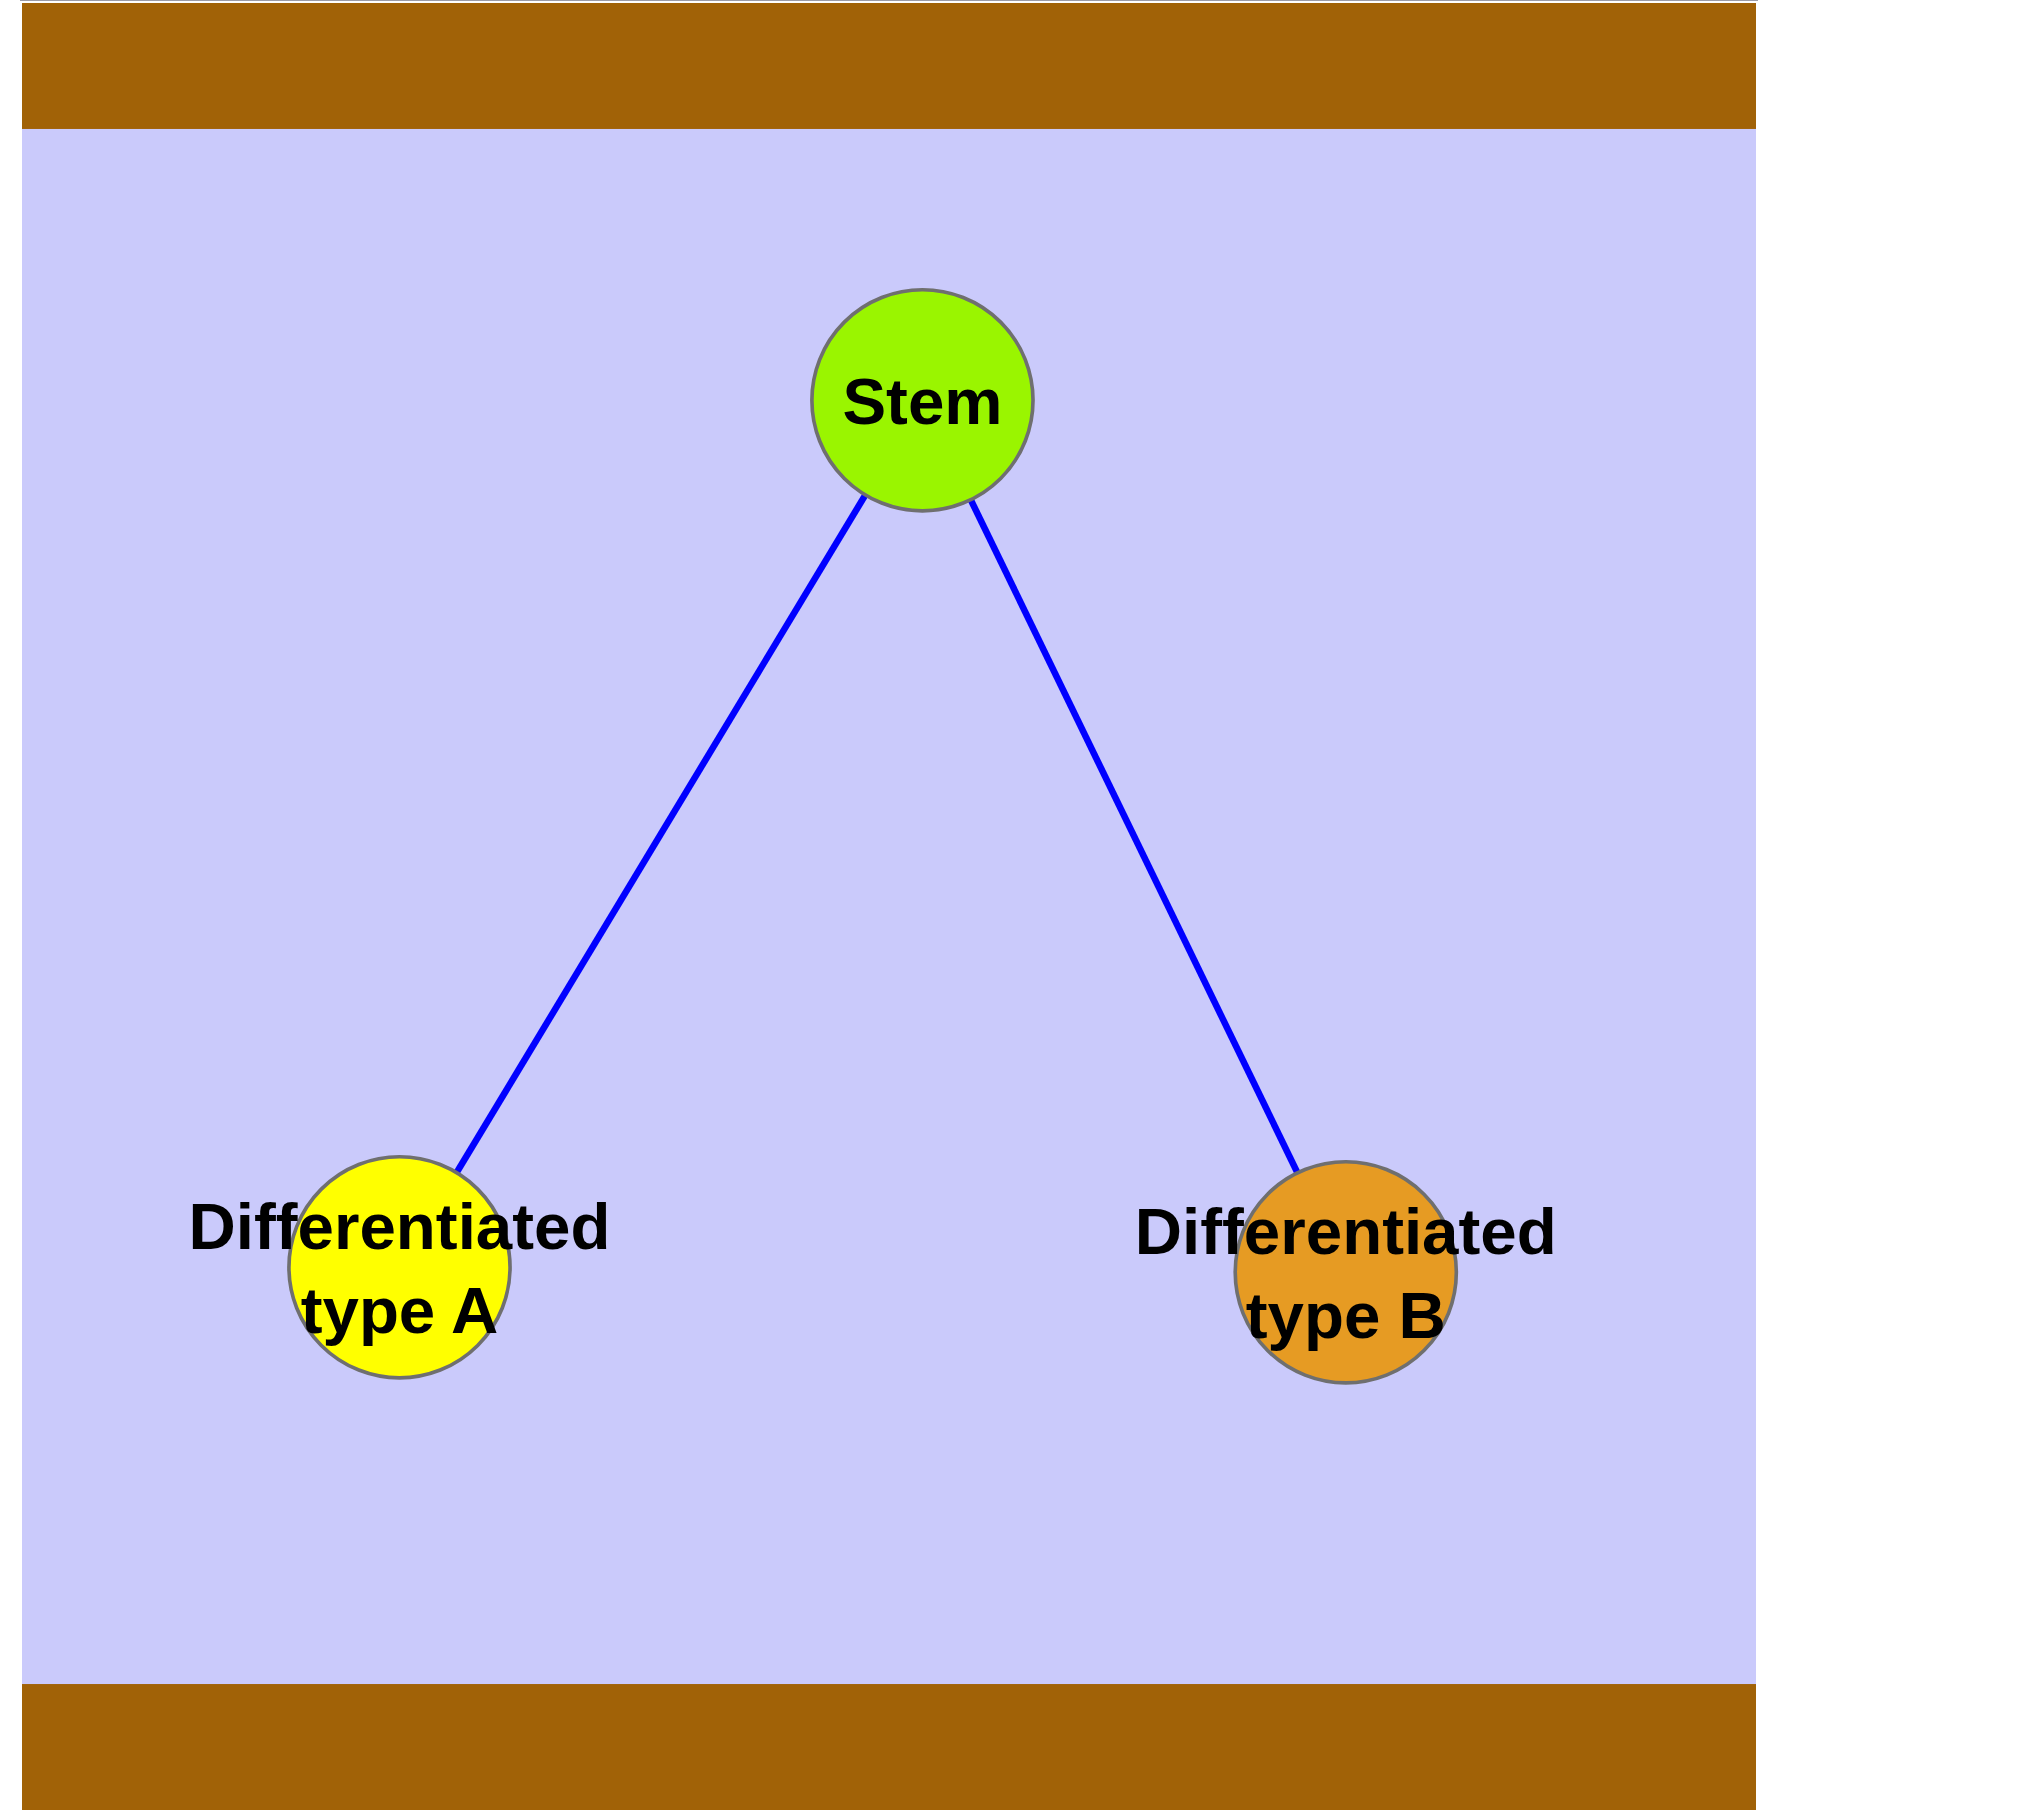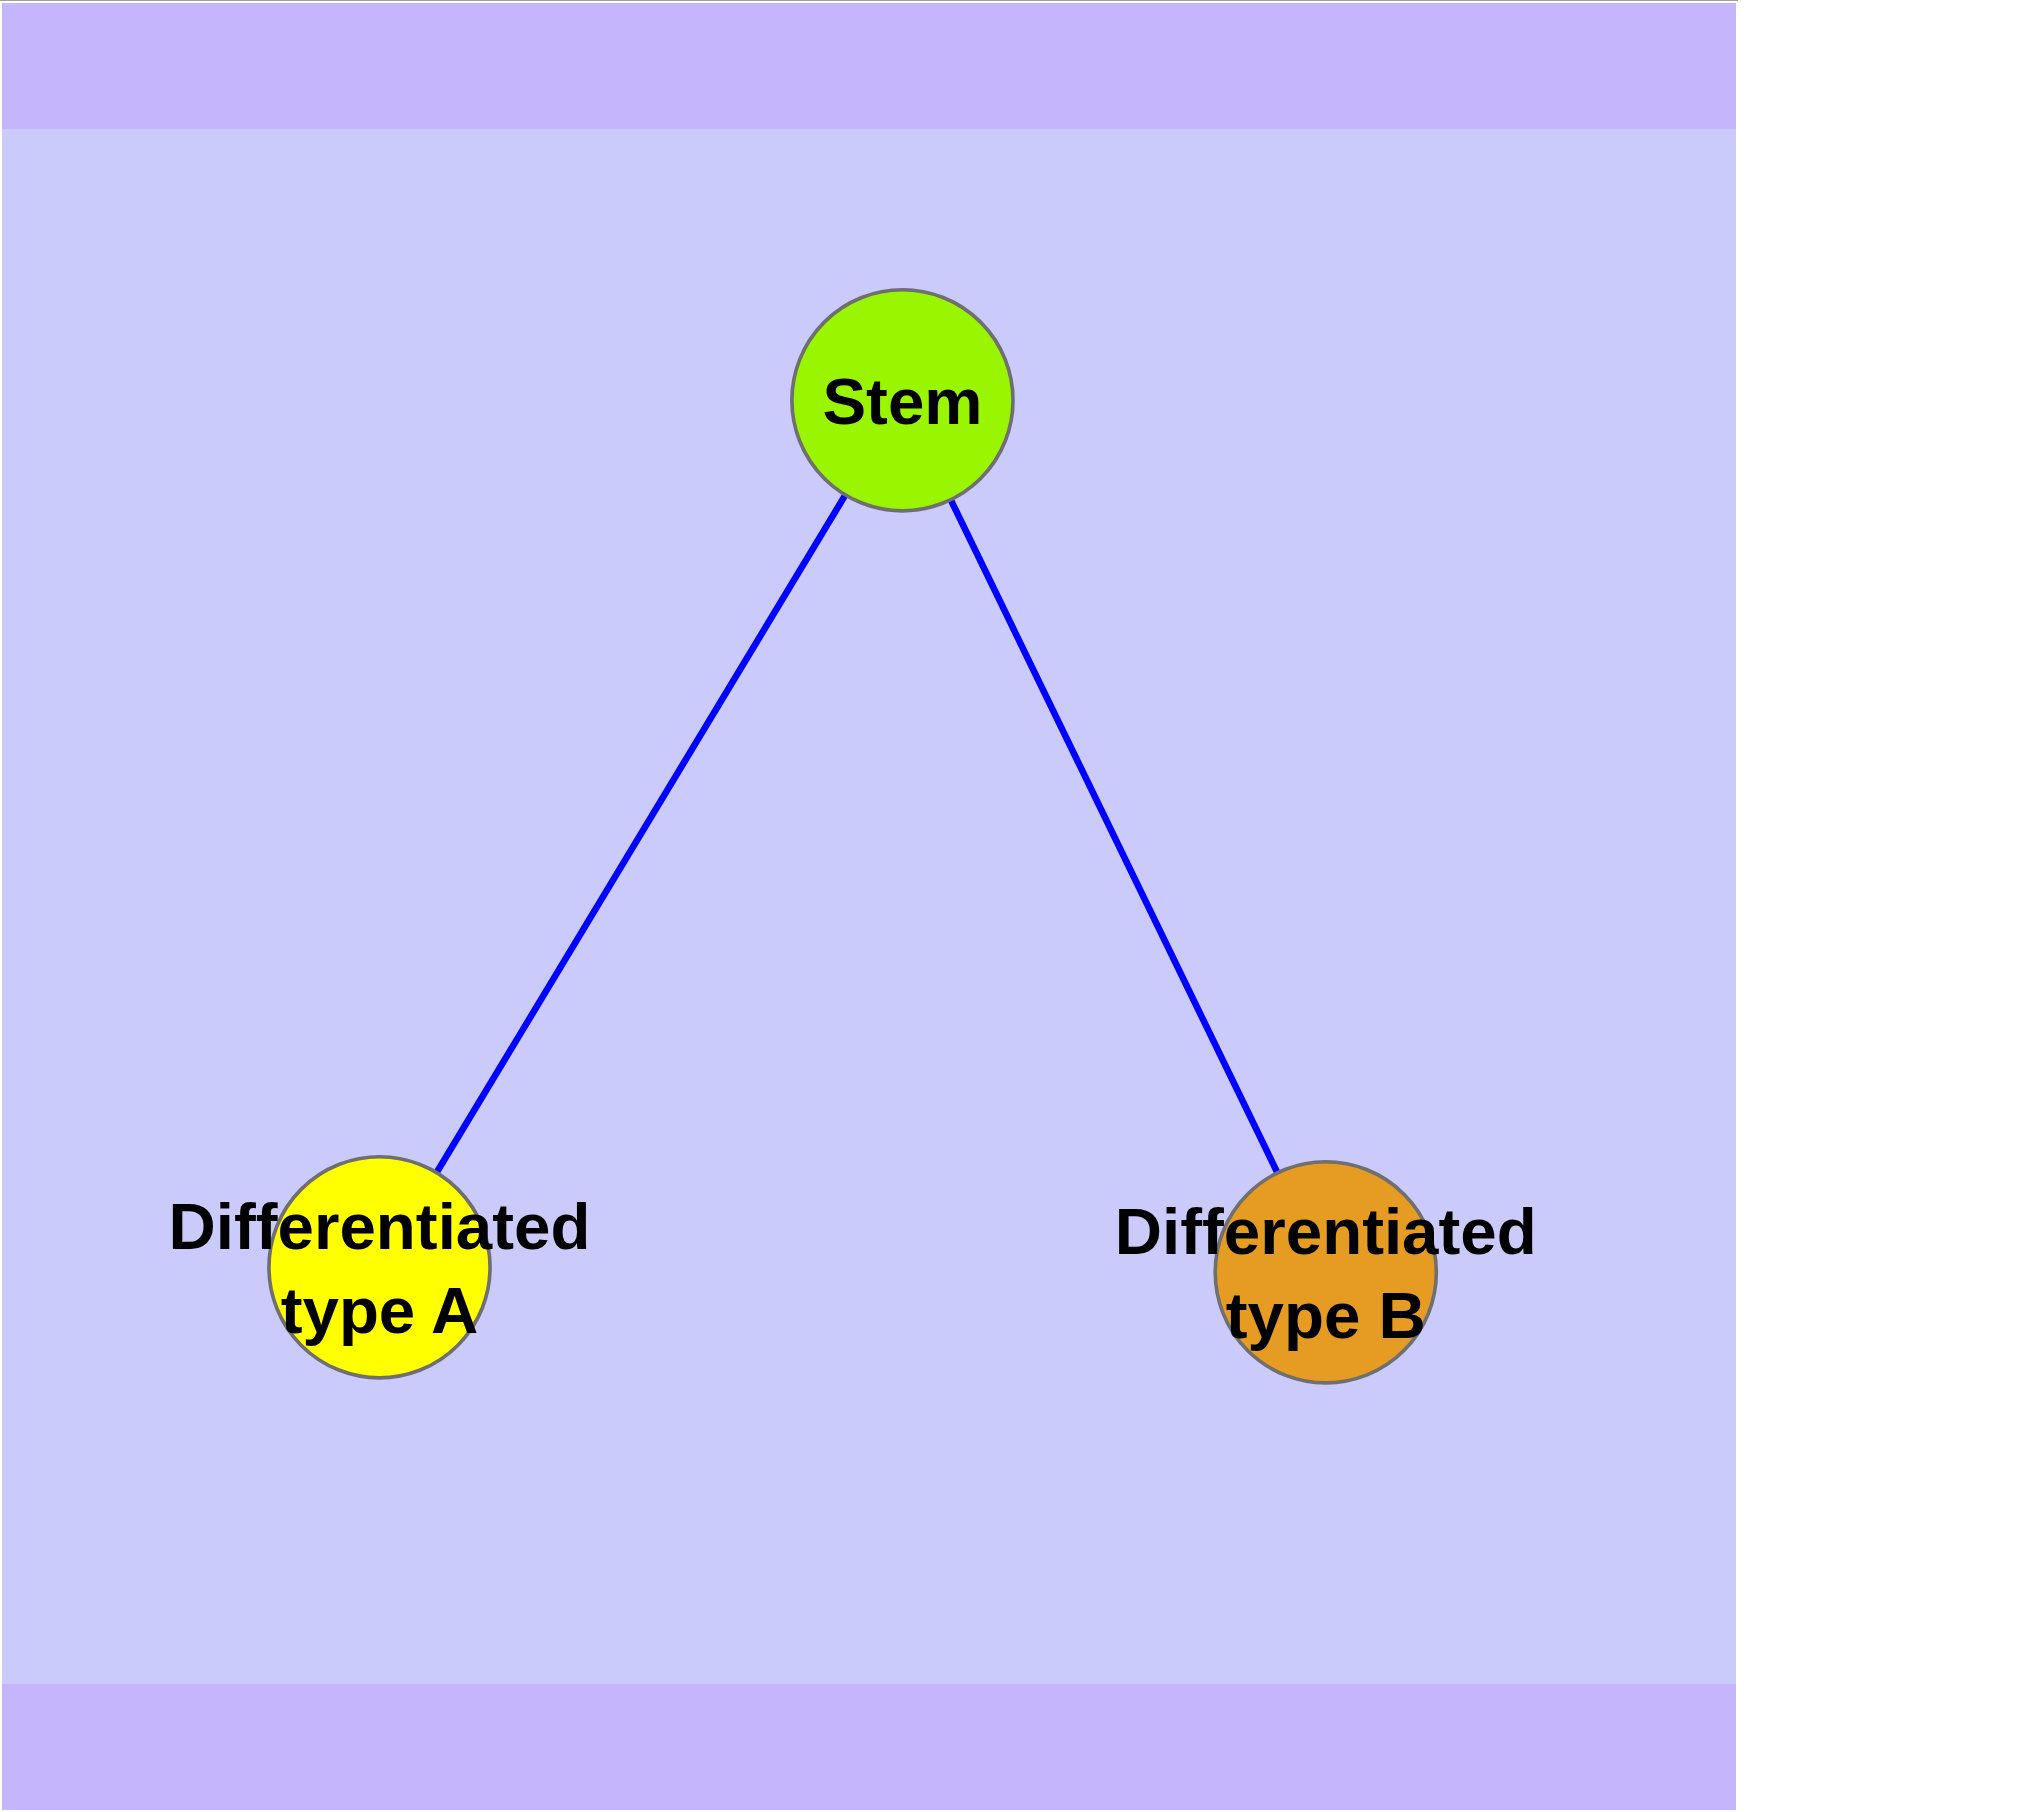--- a/index.html
+++ b/index.html
@@ -6,22 +6,23 @@
     margin: 0;
     padding: 0;
     background: #ffffff;
     font-family: "Liberation Sans", sans-serif;
   }
   .stage {
     position: relative;
     width: 1738px;
     height: 1812px;
     box-sizing: border-box;
-    background: #c4b5fd;
+    background: #a16207;
     border-top: 0.8px solid #9c9ca8;
+    margin-left: 20px;
   }
   .frame {
     position: absolute;
     inset: 0;
     box-sizing: border-box;
     border: 2.5px solid #ffffff;
   }
   svg.graph {
     display: block;
     width: 100%;

